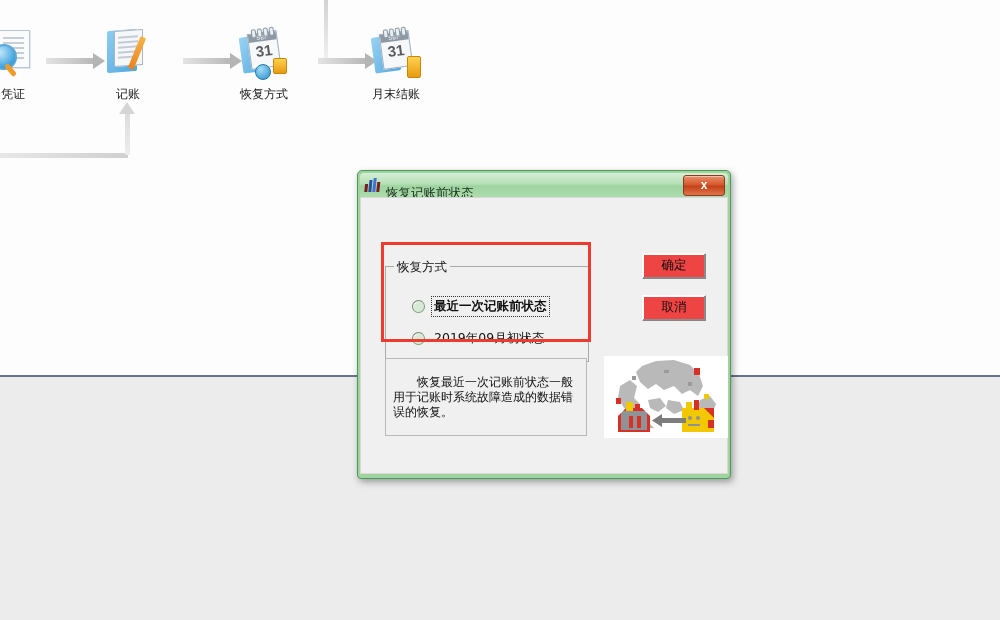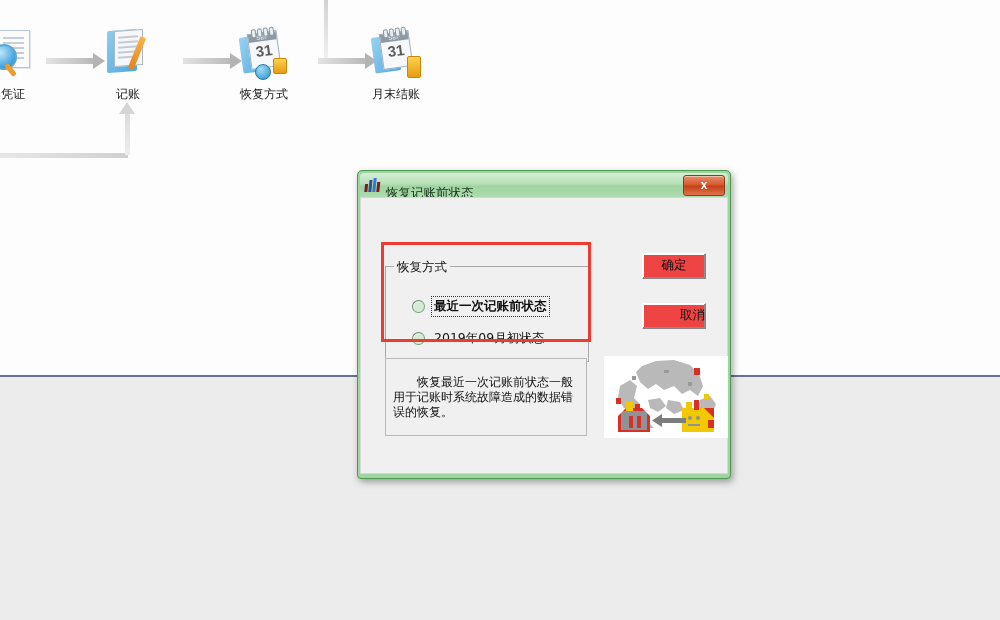--- a/index.html
+++ b/index.html
@@ -363,21 +363,21 @@
     border-left-color: #ffffff;
     box-shadow: inset -1px -1px 0 #8c8c8c, inset 1px 1px 0 #ffffff;
     font-size: 12.5px;
     color: #0d0d0d;
     text-align: center;
     line-height: 22px;
     cursor: default;
     font-family: "DejaVu Sans", "Liberation Sans", sans-serif;
   }
   #ok-button     { left: 281px; top: 55px; }
-  #cancel-button { left: 281px; top: 105px; text-align: right; }
+  #cancel-button { left: 281px; top: 97px; }
 </style>
 </head>
 <body>
 
 <div id="app-background">
 
   <div id="workspace-upper"></div>
   <div id="workspace-divider"></div>
   <div id="workspace-lower"></div>
 

